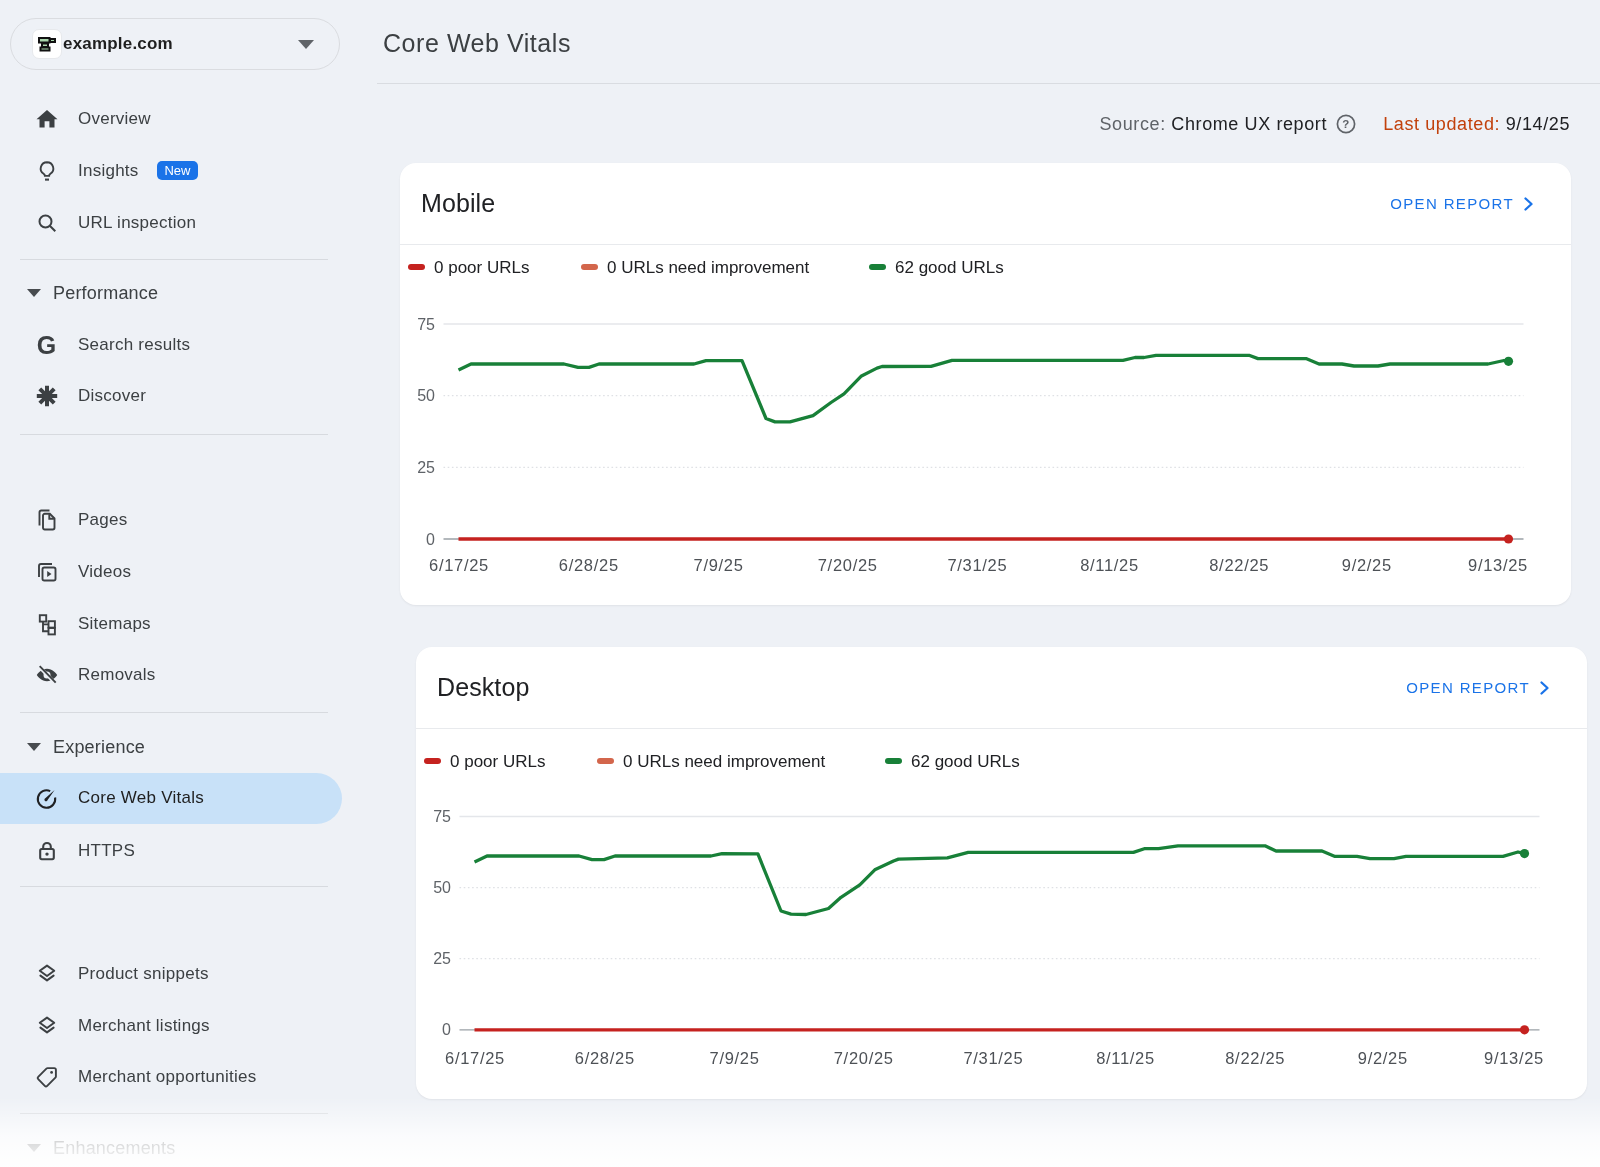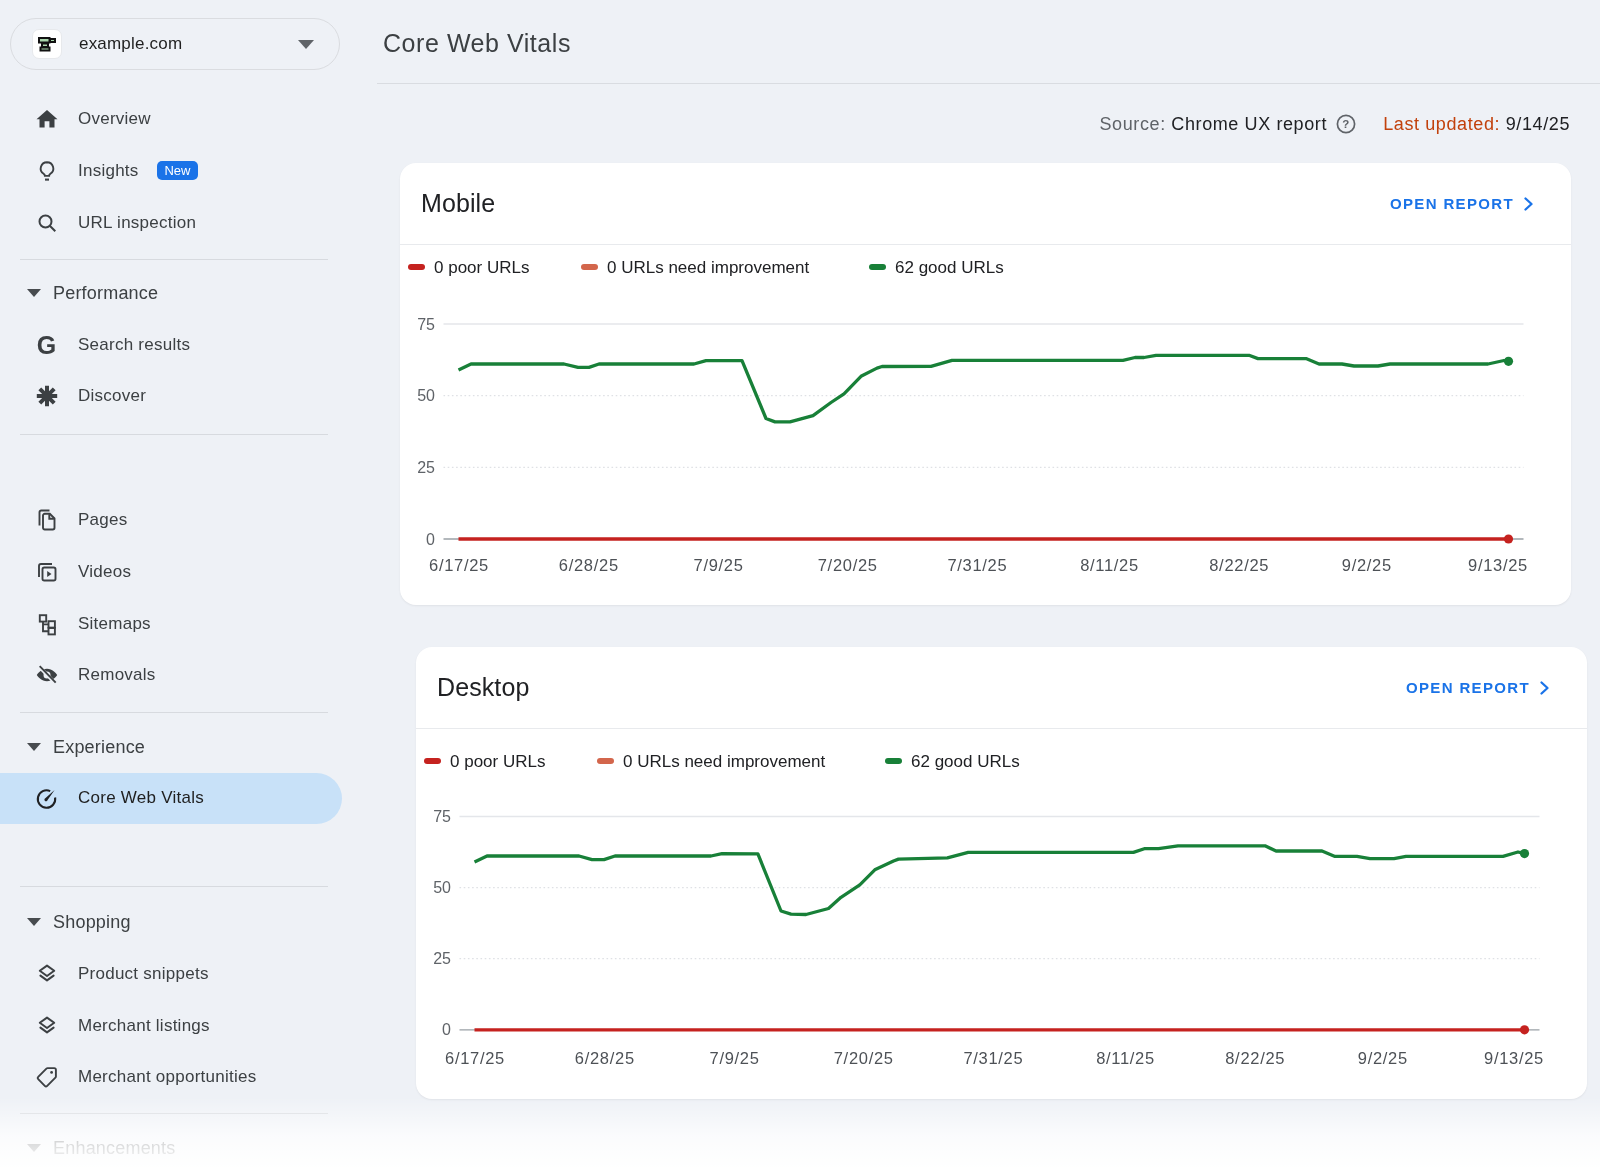--- a/index.html
+++ b/index.html
@@ -15,22 +15,22 @@
 #sidebar { position:absolute; left:0; top:0; width:360px; height:1167px; }
 .pill {
   position:absolute; left:10px; top:18px; width:330px; height:52px;
   border:1px solid #dadce0; border-radius:26px;
 }
 .favbox {
   position:absolute; left:21px; top:10px; width:30px; height:30px;
   background:#fff; border:1px solid #e7e9ec; border-radius:7px;
 }
 .pill .domain {
-  position:absolute; left:68px; top:0; height:50px; line-height:50px;
-  font-size:17px; font-weight:400; color:#1f1f1f; letter-spacing:0.2px;
+  position:absolute; left:52px; top:0; height:50px; line-height:50px;
+  font-size:17px; font-weight:700; color:#1f1f1f; letter-spacing:0.2px;
 }
 .pill .caret {
   position:absolute; right:25px; top:21px;
   width:0; height:0; border-left:8px solid transparent; border-right:8px solid transparent;
   border-top:9px solid #5f6368;
 }
 .navitem { position:absolute; left:0; width:360px; height:52px;padding-left:28px; }
 .navitem .ic { position:absolute; left:35px; top:14px; width:24px; height:24px; }
 .navitem .lbl {
   position:absolute; left:78px; top:0; height:52px; line-height:52px;
@@ -58,21 +58,21 @@
 }
 
 #h1title { position:absolute; left:383px; top:29px; font-size:25px; color:#3c4043; letter-spacing:0.55px; }
 #hsep { position:absolute; left:377px; top:83px; width:1223px; border-top:1px solid #d9dce1; }
 #srcrow { position:absolute; top:114px; right:30px; height:24px; font-size:18px; color:#5f6368; white-space:nowrap; text-align:right; letter-spacing:0.6px; }
 .card { position:absolute; left:400px; width:1171px; background:#fff; border-radius:16px; box-shadow:0 1px 2px rgba(60,64,67,0.08); }
 #card-mobile { top:163px; height:442px; }
 #card-desktop { top:647px; height:452px;margin-left:16px; }
 .card h2 { position:absolute; left:21px; top:26px; font-size:25px; font-weight:400; color:#202124; letter-spacing:0.1px; }
 .openreport {
-  position:absolute; right:57px; top:32px; font-size:15px; font-weight:700;
+  position:absolute; right:57px; top:32px; font-size:15px; font-weight:400;
   color:#1a73e8; letter-spacing:1.35px;
 }
 .openchev { position:absolute; right:34px; top:32px; width:18px; height:18px; }
 .cardsep { position:absolute; left:0; width:1171px; border-top:1px solid #e8eaed; }
 #card-mobile .cardsep { top:81px; }
 #card-desktop .cardsep { top:81px; }
 .legend { position:absolute; left:0px; height:20px; font-size:17px; color:#202124; }
 #card-mobile .legend { top:95px; }
 .legend .li { position:absolute; top:0; white-space:nowrap; line-height:20px; }
 .legend .mk { display:inline-block; width:17px; height:6.5px; border-radius:3.5px; margin-right:9px; vertical-align:3px; }
@@ -185,26 +185,30 @@
       <div class="lbl">Experience</div>
     </div>
   <div class="activepill"></div>
   <div class="navitem" style="top:772px">
     <svg class="ic" viewBox="0 0 24 24" fill="none">
       <path d="M20.1 11.5 A8.7 8.7 0 1 1 15.2 5.1" stroke="#202124" stroke-width="2.1"></path>
       <path d="M10.3 12.2 L19.6 3.9 L12.6 14.1 a1.63 1.63 0 1 1 -2.3 -1.9 z" fill="#202124"></path>
     </svg>
     <div class="lbl" style="color:#1f1f1f">Core Web Vitals</div>
   </div>
+  <div class="navitem" style="top:825px">
+    <svg class="ic" viewBox="0 0 24 24" fill="none" stroke="#3c4043">
+      <path d="M8.2 10V7.8a3.8 3.8 0 0 1 7.6 0V10" stroke-width="2.1"></path>
+      <rect x="5.2" y="10" width="13.6" height="10.2" rx="1.6" stroke-width="2.1"></rect>
+      <circle cx="12" cy="15.1" r="1.7" fill="#3c4043" stroke="none"></circle>
+    </svg>
+    <div class="lbl">HTTPS</div>
+  </div>
   <div class="sep" style="top:886px"></div>
 
-  <div class="sechead" style="top:904px">
-      <div class="tri"></div>
-      <div class="lbl">Shopping</div>
-    </div>
   <div class="navitem" style="top:948px">
     <svg class="ic" viewBox="0 0 24 24" fill="none" stroke="#3c4043" stroke-width="2" stroke-linejoin="round">
       <path d="M12 3.6l7.2 5.2L12 14 4.8 8.8z"></path>
       <path d="M5.4 13.6l6.6 4.8 6.6-4.8" stroke-linecap="round"></path>
     </svg>
     <div class="lbl">Product snippets</div>
   </div>
   <div class="navitem" style="top:1000px">
     <svg class="ic" viewBox="0 0 24 24" fill="none" stroke="#3c4043" stroke-width="2" stroke-linejoin="round">
       <path d="M12 3.6l7.2 5.2L12 14 4.8 8.8z"></path>

